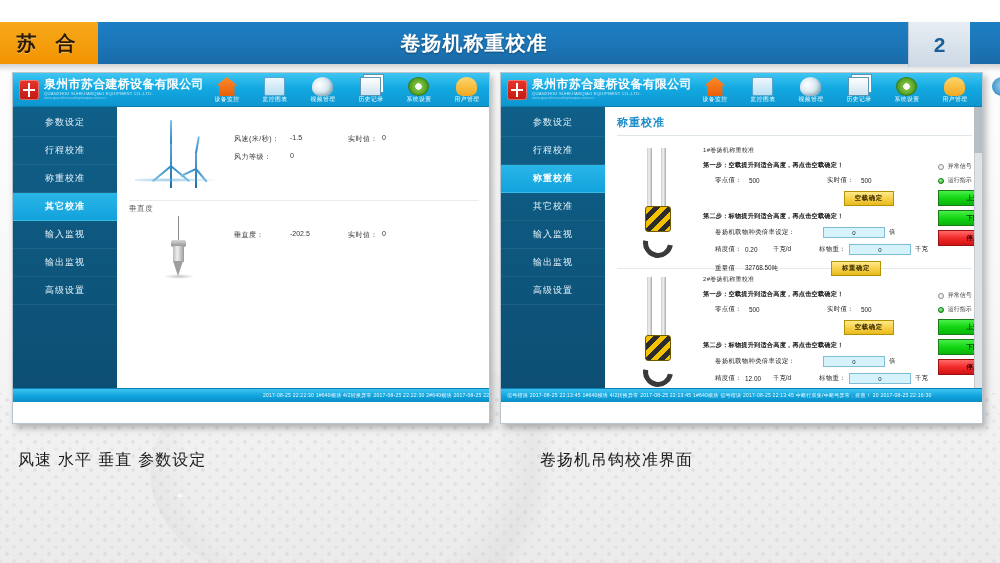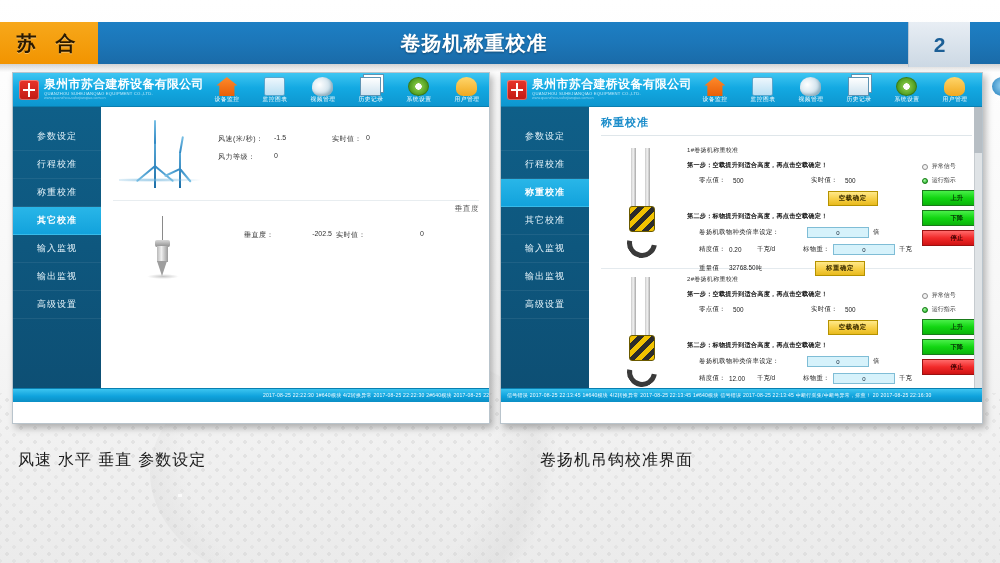--- a/index.html
+++ b/index.html
@@ -113,23 +113,23 @@
   .ico-exit { position:relative; }
   .ico-exit:before, .ico-exit:after {
     content:""; position:absolute; left:2px; top:8px; width:17px; height:5px;
     background: linear-gradient(180deg,#f0403a,#b9140f); border-radius:2px;
   }
   .ico-exit:before { transform: rotate(45deg); }
   .ico-exit:after  { transform: rotate(-45deg); }
 
   .app-body { display:flex; height: 281px; }
   .sidebar {
-    width: 88px; flex:none;
+    width: 104px; flex:none;
     background: linear-gradient(180deg,#0f5f88 0%, #0d4f74 100%);
-    padding-top: 16px;
+    padding-top: 2px;
   }
   .side-item {
     height: 28px; display:flex; align-items:center; justify-content:center;
     color:#e6f4fb; font-size:9px; letter-spacing:1px;
     border-bottom: 1px solid rgba(255,255,255,.07);
     cursor:pointer;
   }
   .side-item.active {
     background: linear-gradient(180deg,#29b6e8 0%, #12a2dc 100%);
     color:#fff; font-weight:bold;
@@ -137,21 +137,21 @@
   .content {
     flex:1; background:#fff; padding: 8px 10px 0 12px; position:relative; overflow:hidden;
   }
   .content-title {
     color:#1d8ecb; font-size:11px; font-weight:bold; letter-spacing:1px;
     padding-bottom:5px; border-bottom:1px solid #dfe6ea; margin-bottom:6px;
   }
 
   
   .sec { border-bottom:1px solid #e8edf0; padding: 3px 0 4px 0; position:relative; height: 86px; }
-  .sec:last-child { border-bottom:none;text-align:right; }
+  .sec:last-child { border-bottom:none; }
   .sec-label { font-size:7.5px; color:#555; letter-spacing:.6px; }
   .sec-row { display:flex; align-items:flex-start; }
   .sec-art { width:105px; flex:none; height:70px; position:relative; }
   .sec-fields { padding-top:16px; font-size:7px; color:#333; }
   .fld { display:flex; margin-bottom:8px; white-space:nowrap; }
   .fld .k { width:56px; letter-spacing:.5px; }
   .fld .v { width:58px; }
   .fld .k2 { width:34px; letter-spacing:.5px; }
 
   

